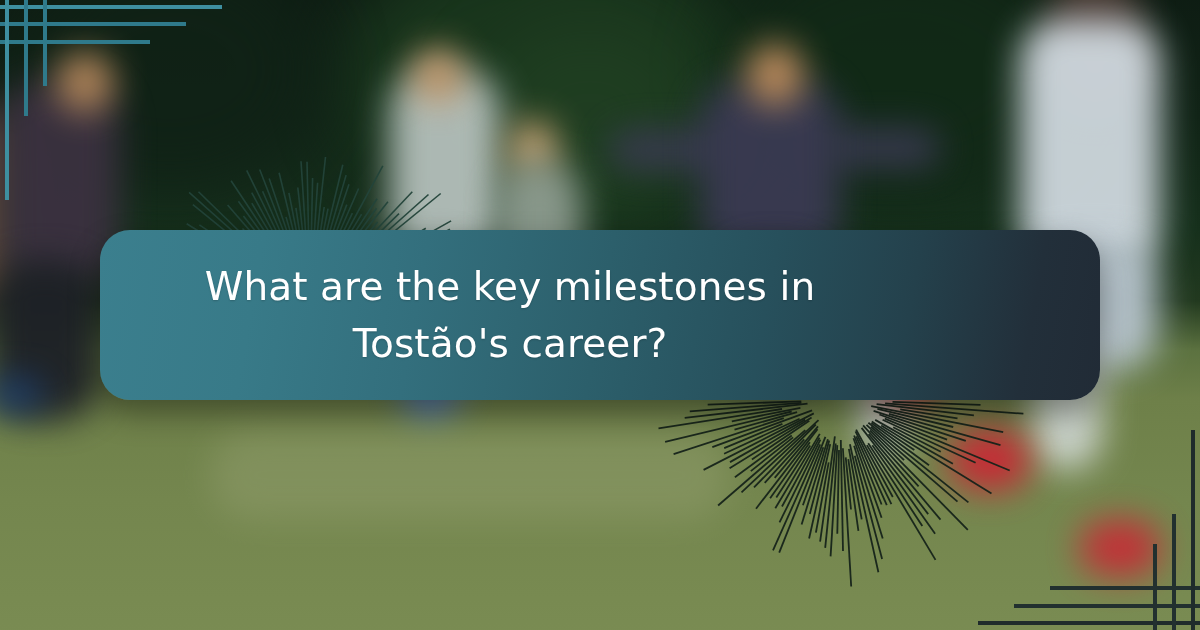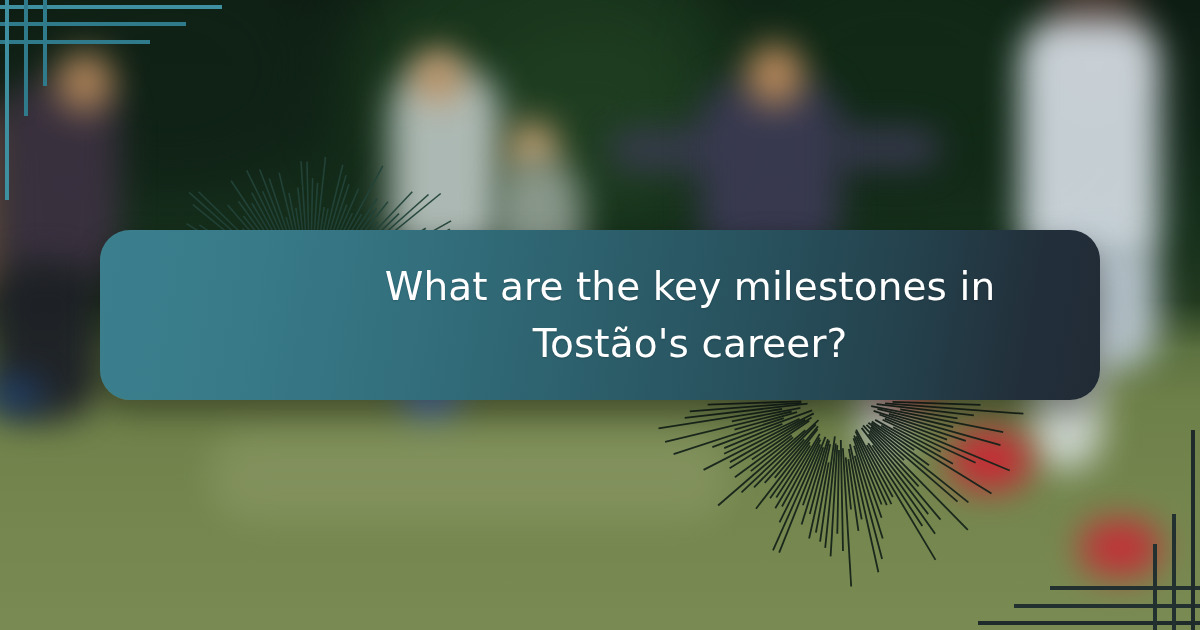--- a/index.html
+++ b/index.html
@@ -92,21 +92,21 @@
   .corner-br .v1{right:5px;bottom:0;width:4px;height:200px;background:#1f2b2b;}
   .corner-br .v2{right:24px;bottom:0;width:4px;height:116px;background:#22302f;}
   .corner-br .v3{right:43px;bottom:0;width:4px;height:86px;background:#22302f;}
 
   
   .card{
     position:absolute;left:100px;top:230px;width:1000px;height:170px;
     border-radius:30px;
     background:linear-gradient(100deg,#3b7f8e 0%,#387a88 16%,#336f7d 32%,#2c5f6b 50%,#27505c 66%,#24414c 80%,#222f3a 92%,#212b36 100%);
     box-shadow:0 14px 30px rgba(0,0,0,.38);
-    display:flex;align-items:center;justify-content:flex-end;
+    display:flex;align-items:center;justify-content:flex-start;
     box-sizing:border-box;padding:0 60px;
   }
   .card-text{
     color:#ffffff;
     font-size:39px;
     line-height:57px;
     font-weight:400;
     text-align:center;
     letter-spacing:.1px;
     max-width:700px;

